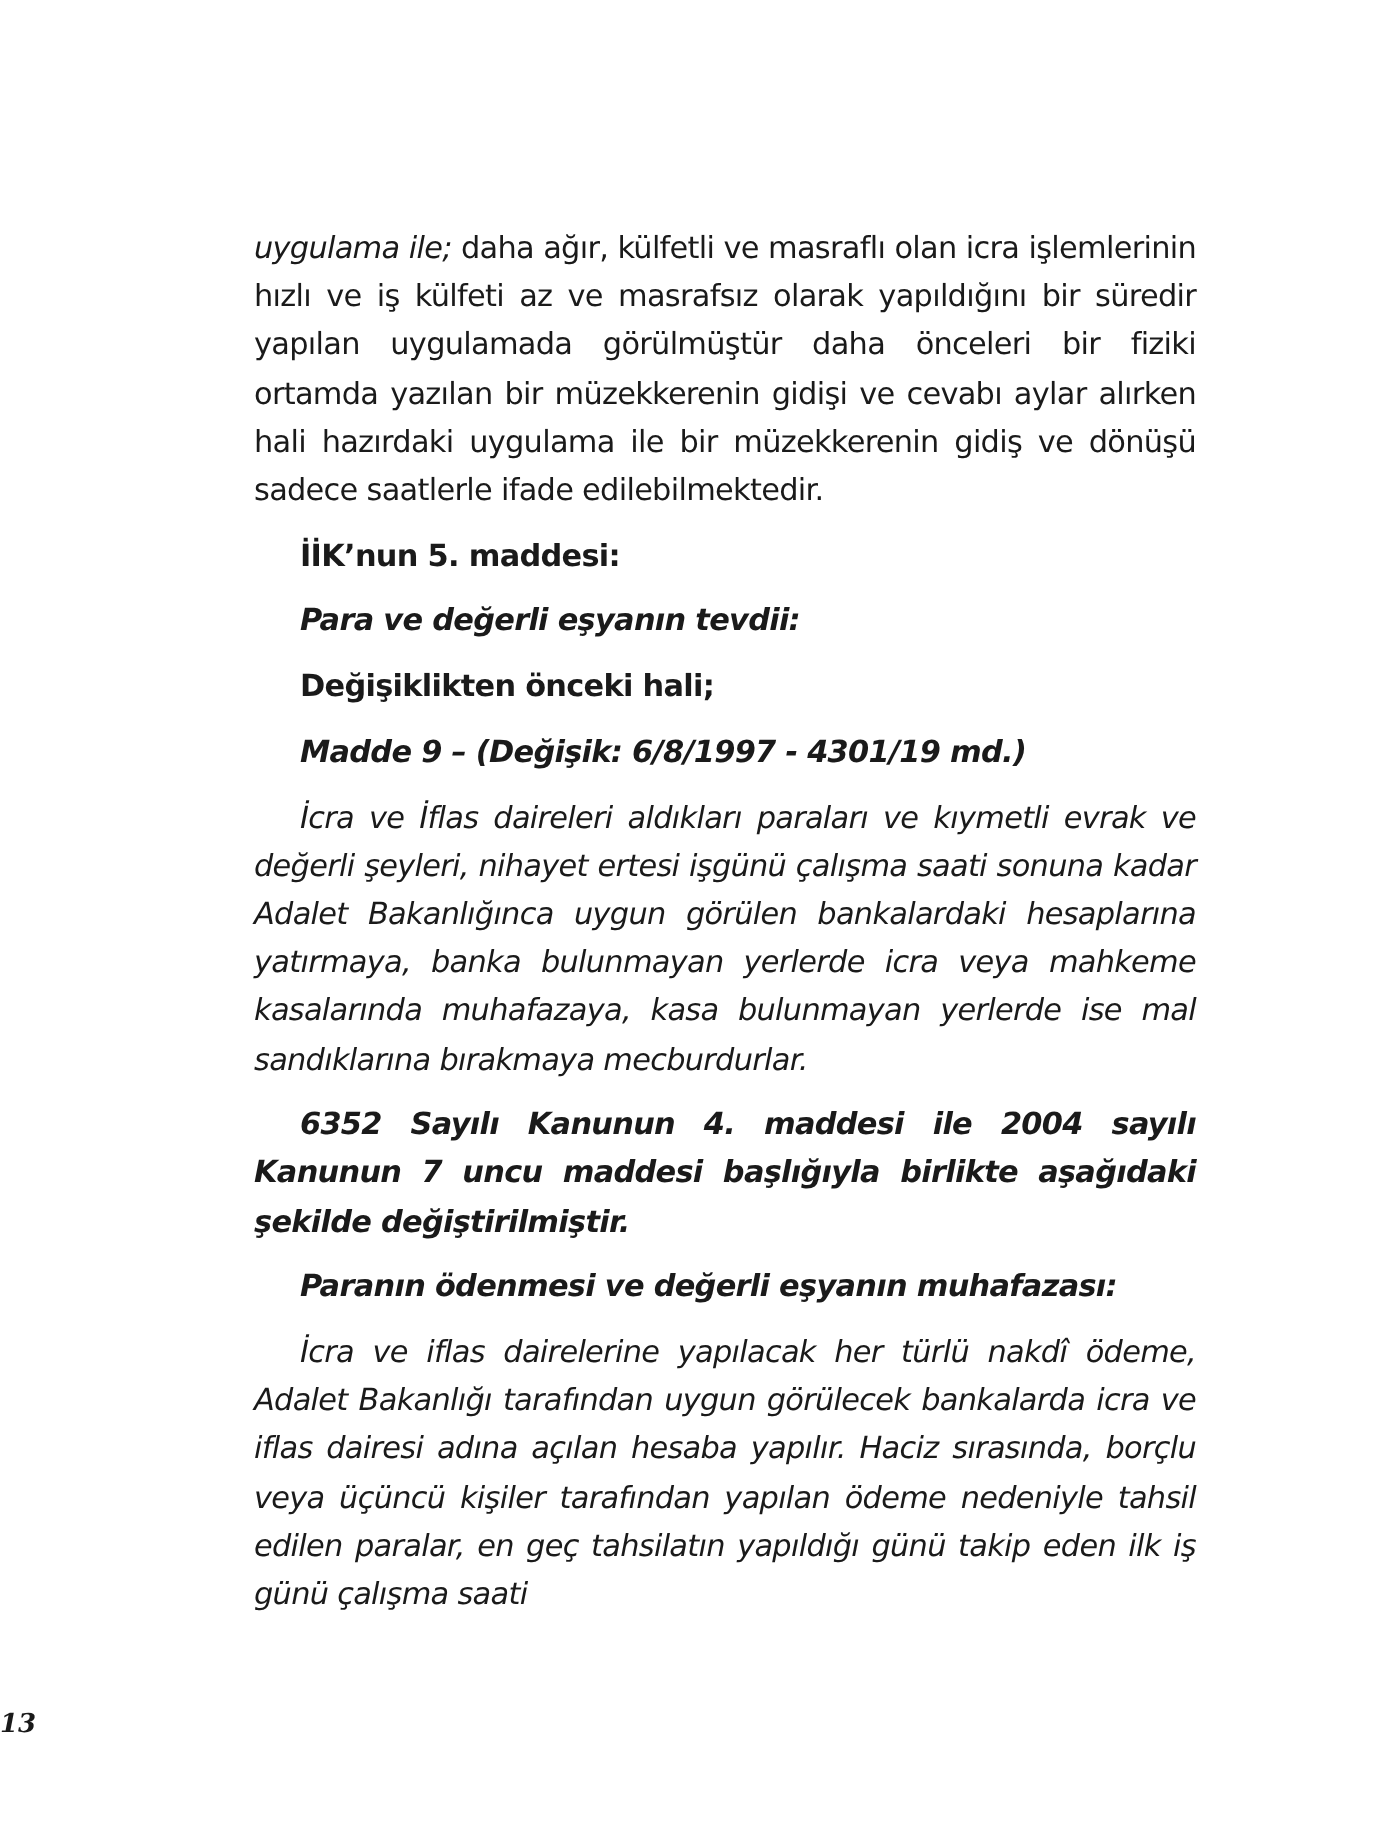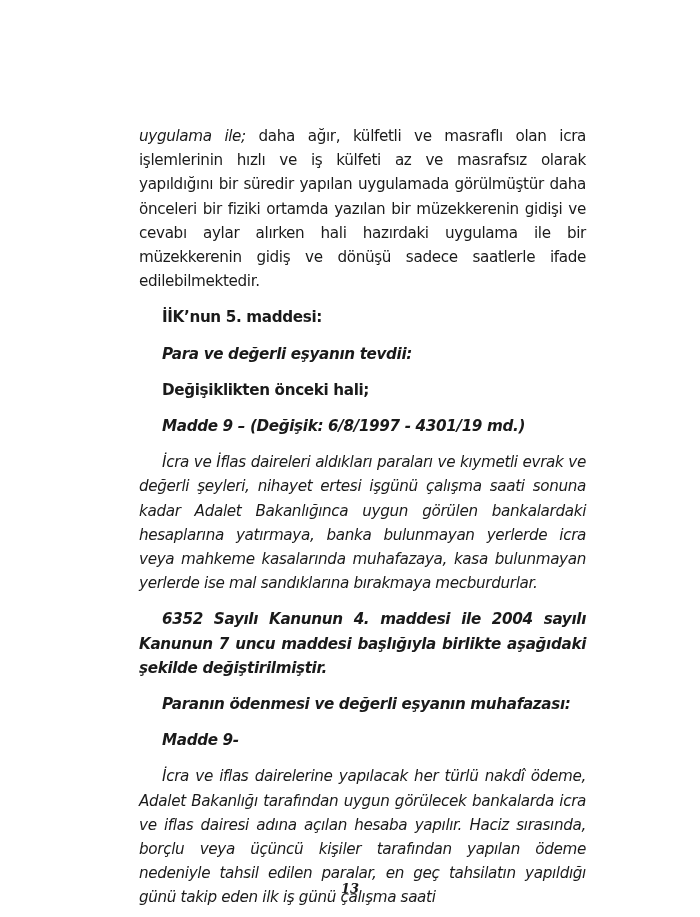--- a/index.html
+++ b/index.html
@@ -3,47 +3,46 @@
 <meta charset="utf-8">
 <style>
   html, body { margin: 0; padding: 0; background: #ffffff; }
   body { width: 700px; height: 917px; position: relative; overflow: hidden; }
   .page {
     position: absolute; left: 127px; top: 112px; width: 471px;
     font-family: "DejaVu Sans", sans-serif;
     font-size: 15.2px; line-height: 24.2px; color: #1a1a1a;
     letter-spacing: -0.35px;
   }
-  .page p { margin: 12px; text-align: justify; }
+  .page p { margin: 0; text-align: justify; }
   .indent { text-indent: 23px; }
   .gap { margin-top: 8.5px !important; }
   .b { font-weight: bold; }
   .i { font-style: italic; }
   .bi { font-weight: bold; font-style: italic; }
   .head { padding-left: 23px; margin-top: 8.5px !important; }
   .folio {
-    position: absolute; left: 0; width: 700px; top: 855px; text-align: center;
+    position: absolute; left: 0; width: 700px; top: 855px; text-align: left;
     font-family: "DejaVu Serif", serif; font-style: italic; font-weight: bold;
-    font-size: 13px; color: #1a1a1a; margin-top: 26px;
+    font-size: 13px; color: #1a1a1a;
   }
 </style>
 </head>
 <body>
 
 <div class="page">
   <p><span class="i">uygulama ile;</span><span> daha ağır, külfetli ve masraflı olan icra işlemlerinin hızlı ve iş külfeti az ve masrafsız olarak yapıldığını bir süredir yapılan uygulamada görülmüştür daha önceleri bir fiziki ortamda yazılan bir müzekkerenin gidişi ve cevabı aylar alırken hali hazırdaki uygulama ile bir müzekkerenin gidiş ve dönüşü sadece saatlerle ifade edilebilmektedir.</span></p>
 
   <p class="head b">İİK’nun 5. maddesi:</p>
   <p class="head bi">Para ve değerli eşyanın tevdii:</p>
   <p class="head b">Değişiklikten önceki hali;</p>
   <p class="head bi">Madde 9 – (Değişik: 6/8/1997 - 4301/19 md.)</p>
 
   <p class="indent gap i">İcra ve İflas daireleri aldıkları paraları ve kıymetli evrak ve değerli şeyleri, nihayet ertesi işgünü çalışma saati sonuna kadar Adalet Bakanlığınca uygun görülen bankalardaki hesaplarına yatırmaya, banka bulunmayan yerlerde icra veya mahkeme kasalarında muhafazaya, kasa bulunmayan yerlerde ise mal sandıklarına bırakmaya mecburdurlar.</p>
 
   <p class="indent gap bi">6352 Sayılı Kanunun 4. maddesi ile 2004 sayılı Kanunun 7 uncu maddesi başlığıyla birlikte aşağıdaki şekilde değiştirilmiştir.</p>
 
   <p class="head bi">Paranın ödenmesi ve değerli eşyanın muhafazası:</p>
-  <p class="head bi">Madde 9-</p>
 
   <p class="indent gap i">İcra ve iflas dairelerine yapılacak her türlü nakdî ödeme, Adalet Bakanlığı tarafından uygun görülecek bankalarda icra ve iflas dairesi adına açılan hesaba yapılır. Haciz sırasında, borçlu veya üçüncü kişiler tarafından yapılan ödeme nedeniyle tahsil edilen paralar, en geç tahsilatın yapıldığı günü takip eden ilk iş günü çalışma saati</p>
 </div>
 
 <div class="folio">13</div>
 
 </body></html>

